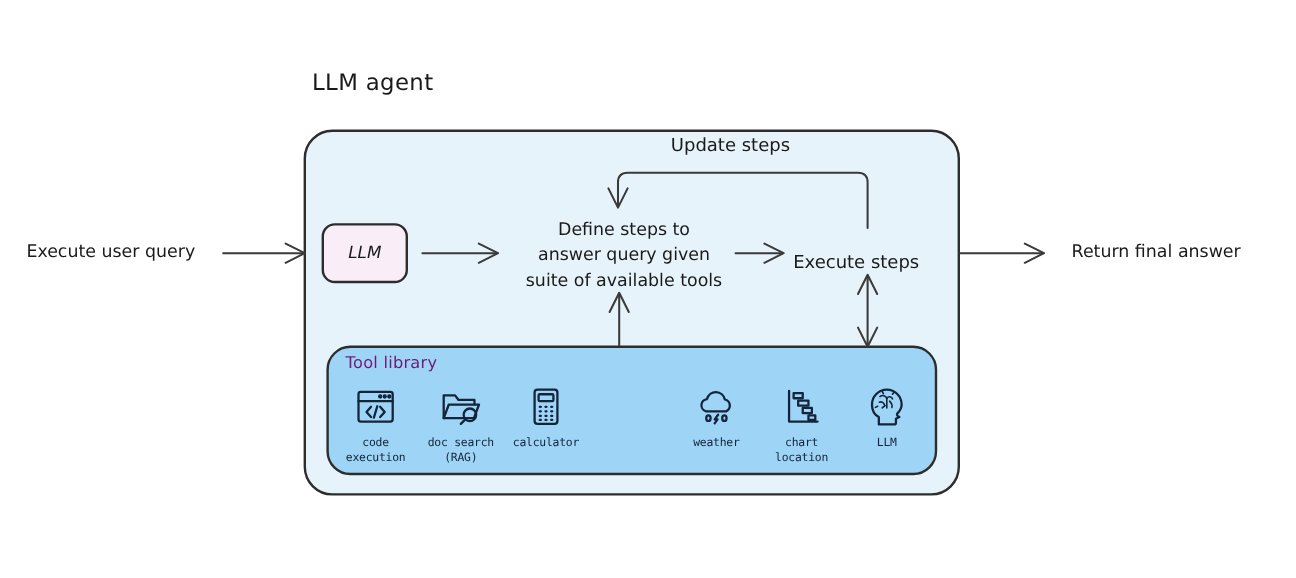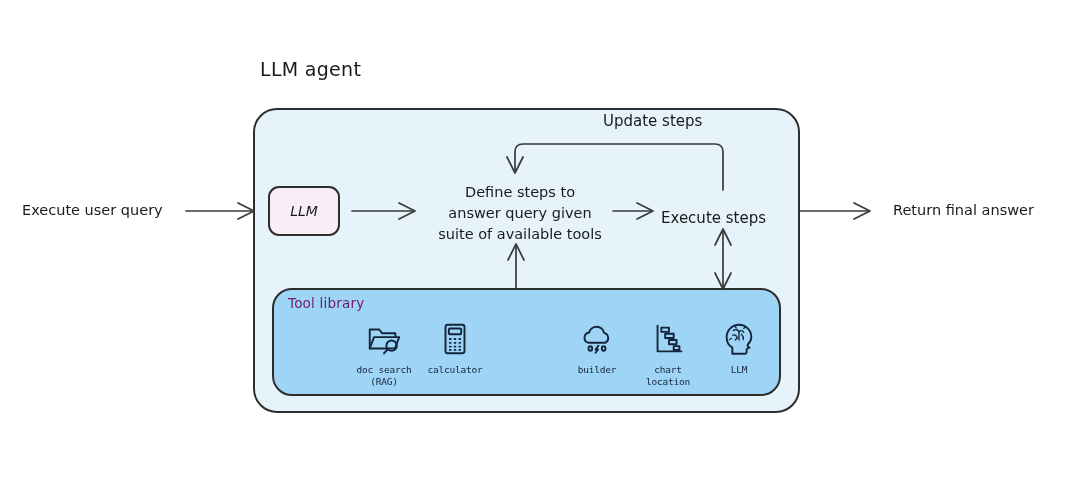--- a/index.html
+++ b/index.html
@@ -88,21 +88,20 @@
   #diagram-title {
     left: 260px;
     top: 58px;
     font-size: 19px;
     letter-spacing: 0.3px;
   }
   #label-update-steps {
     left: 559px;
     top: 112px;
     font-size: 15px;
-    margin-left: 44px;
   }
   #label-define-steps {
     left: 424px;
     top: 182px;
     width: 192px;
     text-align: center;
     font-size: 14.5px;
     line-height: 21px;
   }
   #label-execute-steps {
@@ -207,20 +206,36 @@
       </g>
 
       <g>
         <line x1="723" y1="288" x2="723" y2="230"></line>
         <polyline points="715,245 723,229 731,245"></polyline>
         <polyline points="715,273 723,289 731,273"></polyline>
       </g>
     </g>
   </svg>
 
+  <div class="tool-item" style="left:274px;">
+    <span class="tool-icon">
+      <svg width="38" height="38" viewBox="0 0 40 40" fill="none" stroke="#14243a" stroke-width="2" stroke-linecap="round" stroke-linejoin="round">
+        <rect x="5" y="7" width="30" height="26" rx="2"></rect>
+        <line x1="5" y1="15" x2="35" y2="15"></line>
+        <circle cx="24" cy="11" r="0.9" fill="#14243a"></circle>
+        <circle cx="28" cy="11" r="0.9" fill="#14243a"></circle>
+        <circle cx="32" cy="11" r="0.9" fill="#14243a"></circle>
+        <polyline points="16,20 12,24.5 16,29"></polyline>
+        <polyline points="24,20 28,24.5 24,29"></polyline>
+        <line x1="21.5" y1="19.5" x2="18.5" y2="29.5"></line>
+      </svg>
+    </span>
+    <span class="tool-label">code
+execution</span>
+  </div>
 
   <div class="tool-item" style="left:345px;">
     <span class="tool-icon">
       <svg width="38" height="38" viewBox="0 0 40 40" fill="none" stroke="#14243a" stroke-width="2" stroke-linecap="round" stroke-linejoin="round">
         <path d="M5 30 L5 10 L15 10 L18 14 L32 14 L32 18"></path>
         <path d="M5 30 L9.5 18 L36 18 L31.5 30 Z"></path>
         <circle cx="28" cy="27" r="5.5"></circle>
         <line x1="24" y1="31" x2="20" y2="35"></line>
       </svg>
     </span>
@@ -255,21 +270,21 @@
 
   <div class="tool-item" style="left:558px;">
     <span class="tool-icon">
       <svg width="38" height="38" viewBox="0 0 40 40" fill="none" stroke="#14243a" stroke-width="2" stroke-linecap="round" stroke-linejoin="round">
         <path d="M11 24 A5.5 5.5 0 0 1 11.8 13.2 A8 8 0 0 1 27.4 13.6 A5.5 5.5 0 0 1 28.5 24 Z"></path>
         <ellipse cx="13" cy="30" rx="1.9" ry="2.4"></ellipse>
         <ellipse cx="27" cy="30" rx="1.9" ry="2.4"></ellipse>
         <polyline points="21.5,27 18.5,31 21,31 18.5,34.5"></polyline>
       </svg>
     </span>
-    <span class="tool-label">builder</span>
+    <span class="tool-label">weather</span>
   </div>
 
   <div class="tool-item" style="left:629px;">
     <span class="tool-icon">
       <svg width="38" height="38" viewBox="0 0 40 40" fill="none" stroke="#14243a" stroke-width="2" stroke-linecap="round" stroke-linejoin="round">
         <polyline points="9,6 9,33 34,33"></polyline>
         <rect x="13" y="8" width="8" height="4.5"></rect>
         <rect x="17" y="14.5" width="9" height="4.5"></rect>
         <rect x="21" y="21" width="8" height="4.5"></rect>
         <rect x="26" y="27.5" width="6" height="4"></rect>

